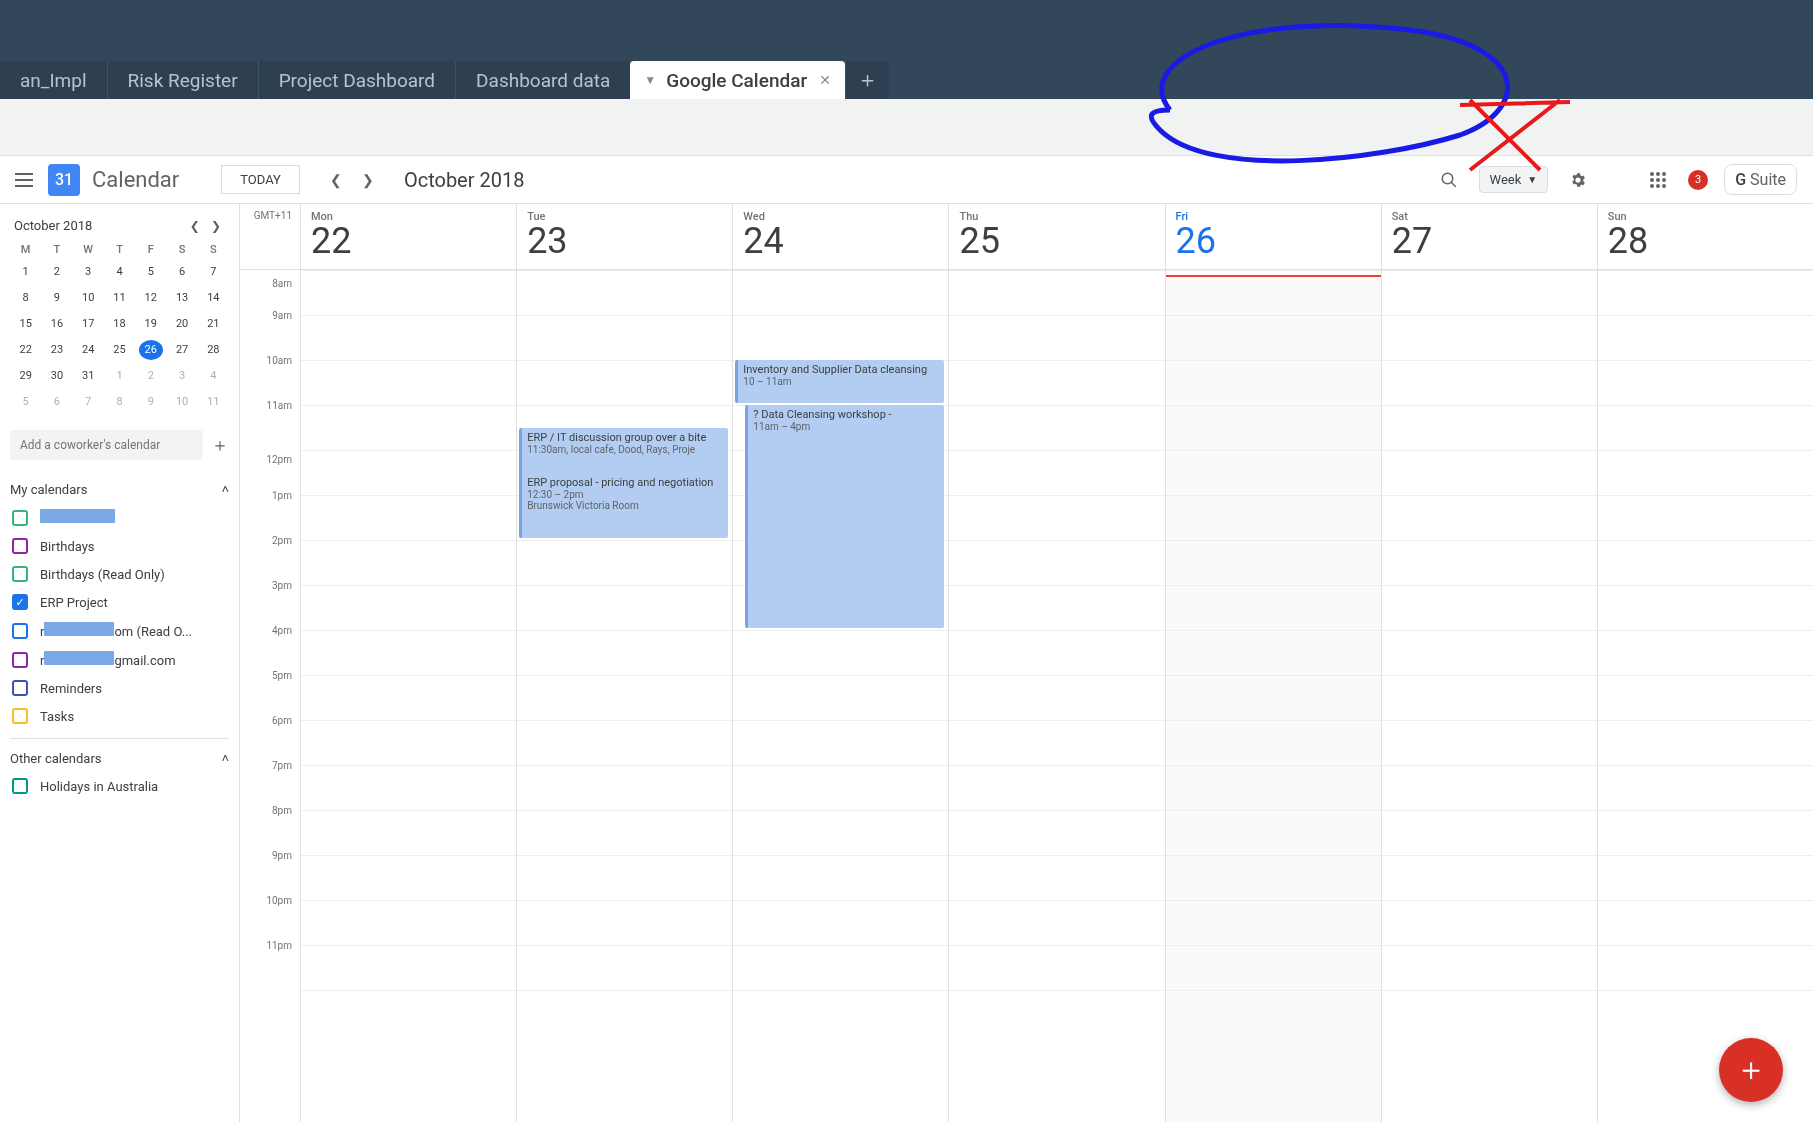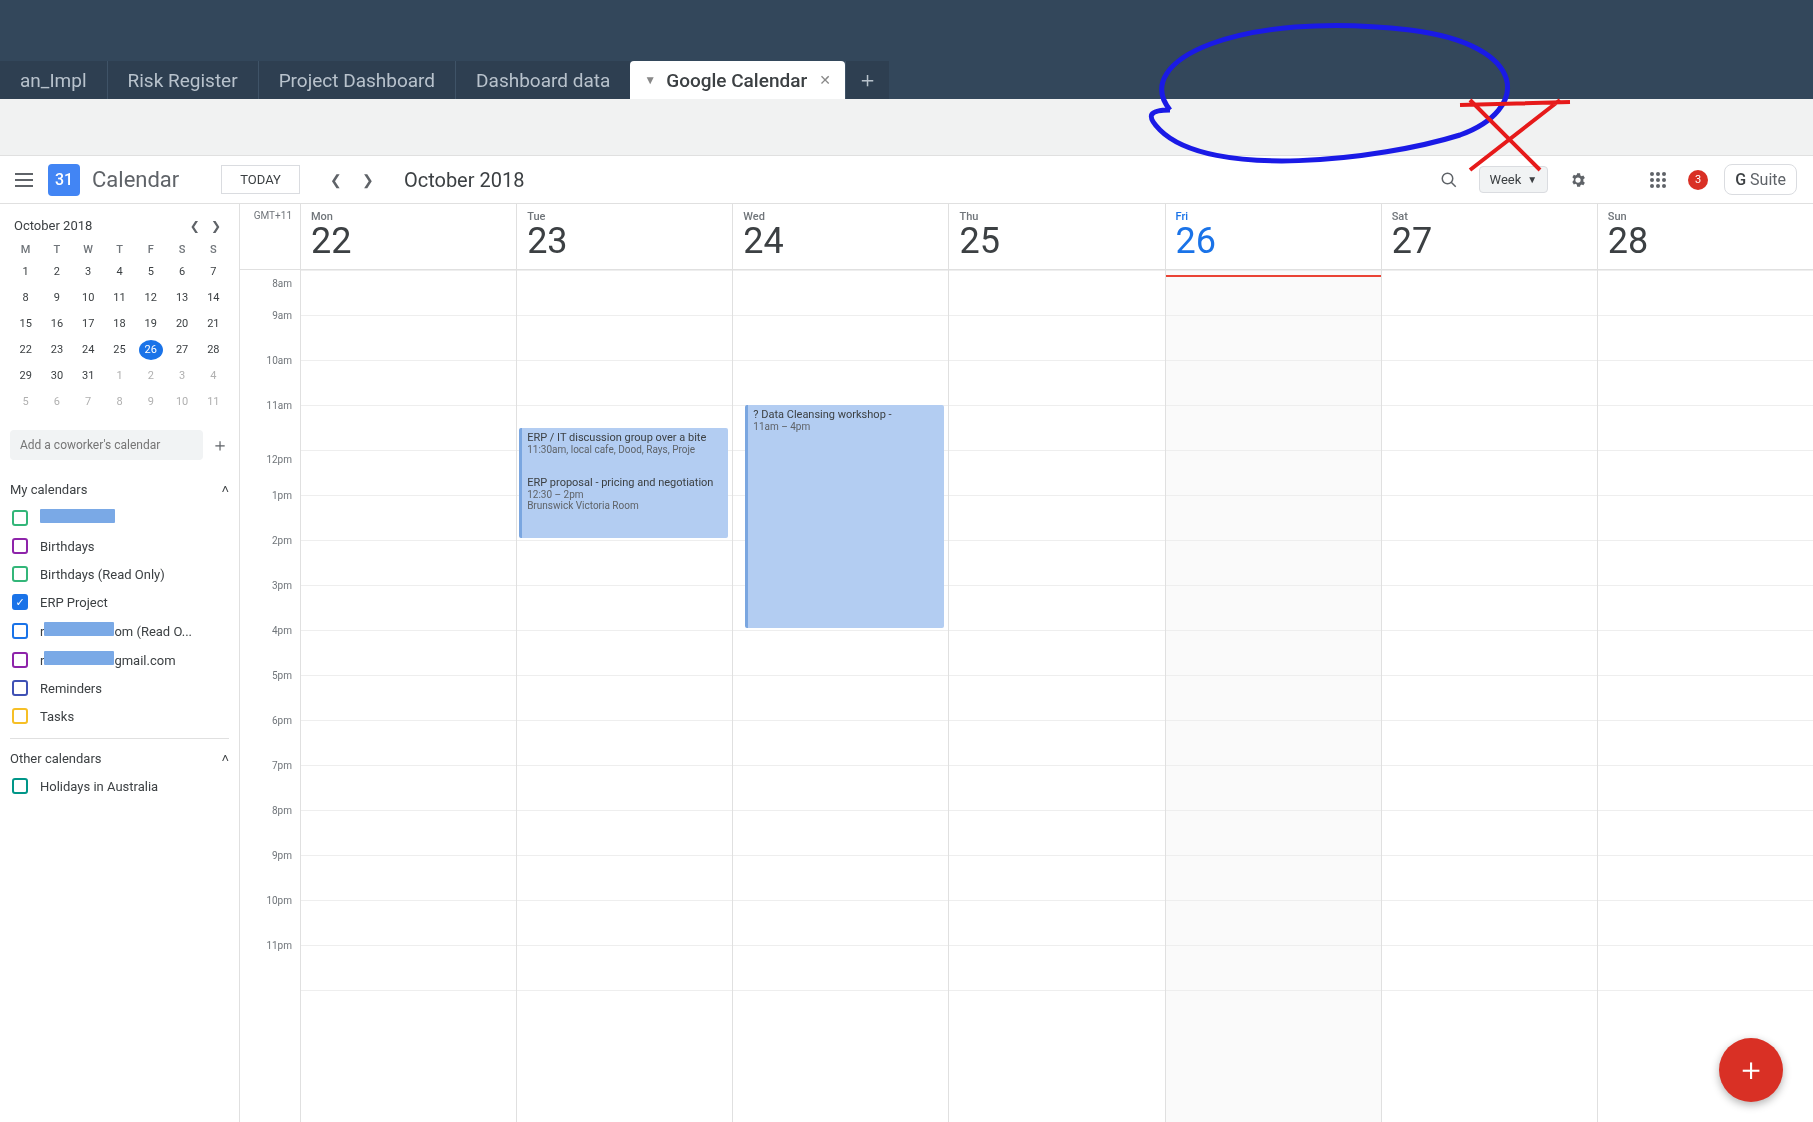--- a/index.html
+++ b/index.html
@@ -400,20 +400,24 @@
             <div class="hour-line" style="top: 315px;"></div>
             <div class="hour-line" style="top: 360px;"></div>
             <div class="hour-line" style="top: 405px;"></div>
             <div class="hour-line" style="top: 450px;"></div>
             <div class="hour-line" style="top: 495px;"></div>
             <div class="hour-line" style="top: 540px;"></div>
             <div class="hour-line" style="top: 585px;"></div>
             <div class="hour-line" style="top: 630px;"></div>
             <div class="hour-line" style="top: 675px;"></div>
             <div class="hour-line" style="top: 720px;"></div>
+            <div class="event" style="top: 90px; height: 43px;">
+              <div class="et">Inventory and Supplier Data cleansing</div>
+              <div class="es">10 – 11am</div>
+            </div>
             <div class="event" style="top: 135px; height: 223px; left: 12px;">
               <div class="et">? Data Cleansing workshop -</div>
               <div class="es">11am – 4pm</div>
             </div>
           </div>
           <div class="day-col">
             <div class="hour-line" style="top: 0px;"></div>
             <div class="hour-line" style="top: 45px;"></div>
             <div class="hour-line" style="top: 90px;"></div>
             <div class="hour-line" style="top: 135px;"></div>

